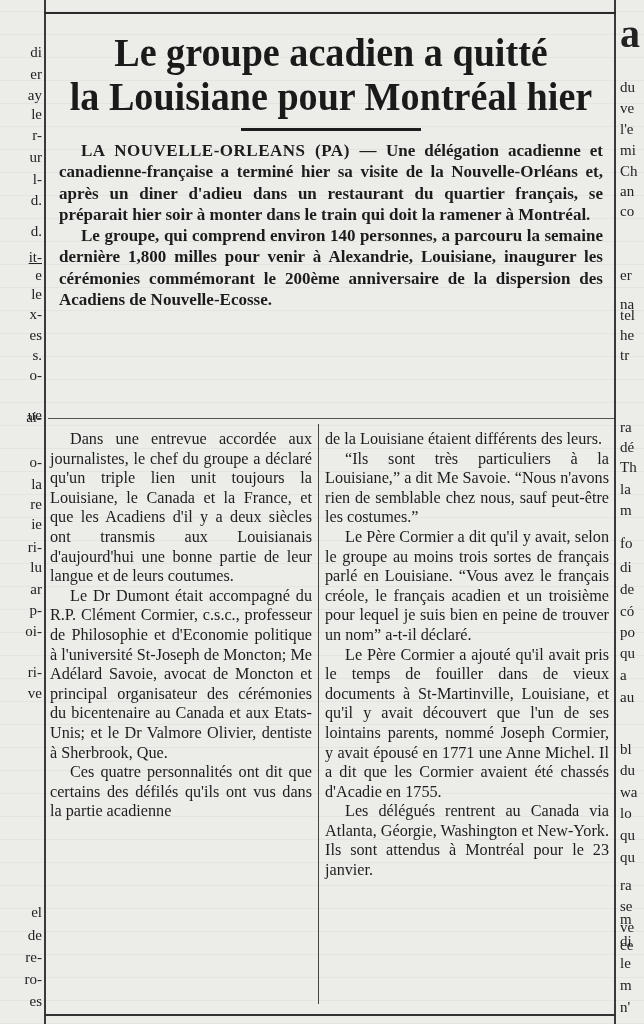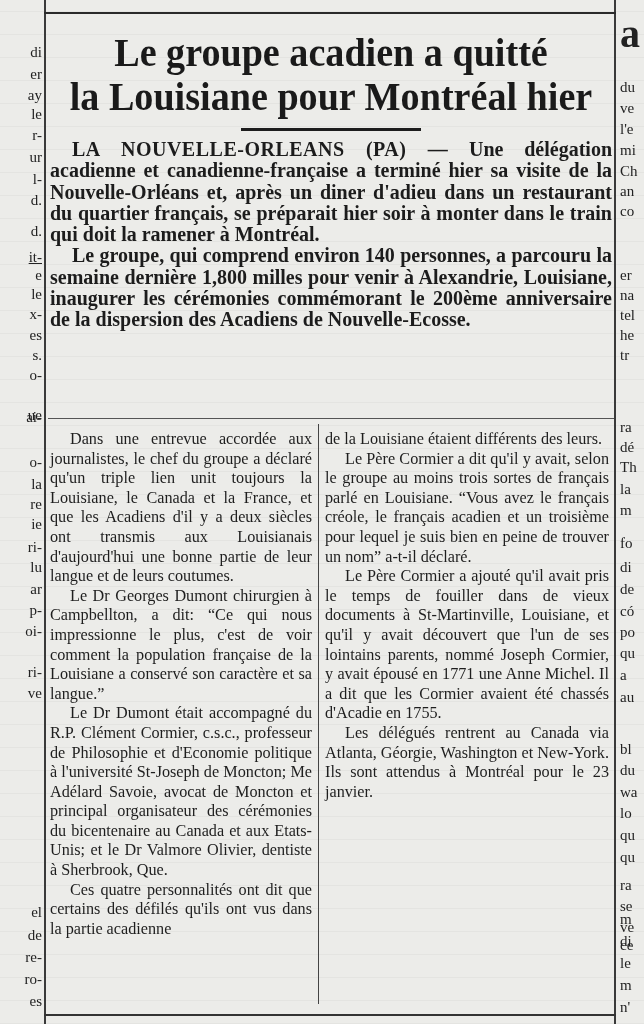--- a/index.html
+++ b/index.html
@@ -14,21 +14,21 @@
   .left-strip{position:absolute;left:0;top:0;width:44px;height:1024px;overflow:hidden;}
   .right-strip{position:absolute;left:616px;top:0;width:28px;height:1024px;overflow:hidden;}
   .frag{position:absolute;font-family:"Liberation Serif",serif;font-size:15px;line-height:15px;color:#222;white-space:nowrap;}
   .left-strip .frag{right:2px;}
   .right-strip .frag{left:4px;}
   .right-strip .big{font-family:"Liberation Serif",serif;font-weight:bold;font-size:40px;line-height:40px;}
   .article{position:absolute;left:48px;top:30px;width:566px;}
   .headline{margin:0;text-align:center;font-family:"Liberation Serif",serif;font-weight:bold;
             font-size:41px;line-height:44px;letter-spacing:0px;color:#1a1a1a;transform:scaleX(0.93);transform-origin:center;}
   .hl-rule{width:180px;height:3px;background:#1d1d1d;margin:10px auto 8px auto;}
-  .lede{font-family:"Liberation Serif",serif;font-weight:bold;font-size:20px;line-height:21.3px;text-align:justify;margin:0;padding:0 2px;}
+  .lede{font-family:"Liberation Serif",serif;font-weight:bold;font-size:17px;line-height:21.3px;text-align:justify;margin:9px;padding:0 2px;}
   .lede p{margin:0;text-indent:22px;}
   .lede .dateline{letter-spacing:0.5px;}
   .sep{position:absolute;left:48px;width:566px;top:418px;height:1px;background:#555;}
   .col{position:absolute;top:430px;font-family:"Liberation Serif",serif;font-size:16.2px;line-height:19.6px;text-align:justify;color:#1e1e1e;}
   .col p{margin:0;text-indent:20px;}
   .col p.cont{text-indent:0;}
   .col1{left:50px;width:262px;}
   .col2{left:325px;width:284px;}
   .colrule{position:absolute;left:318px;top:424px;width:1px;height:580px;background:#444;}
   .bottom-rule{position:absolute;left:44px;width:572px;top:1014px;height:2px;background:#333;}
@@ -79,21 +79,21 @@
   <div class="right-strip" id="rightStrip">
     <div class="frag big" style="top:14px;">a</div>
   <div class="frag" style="top: 80px;">du</div>
       <div class="frag" style="top: 101px;">ve</div>
       <div class="frag" style="top: 122px;">l'e</div>
       <div class="frag" style="top: 143px;">mi</div>
       <div class="frag" style="top: 164px;">Ch</div>
       <div class="frag" style="top: 184px;">an</div>
       <div class="frag" style="top: 204px;">co</div>
       <div class="frag" style="top: 268px;">er</div>
-      <div class="frag" style="top: 288px;">na</div>
+      <div class="frag" style="top: 297px;">na</div>
       <div class="frag" style="top: 308px;">tel</div>
       <div class="frag" style="top: 328px;">he</div>
       <div class="frag" style="top: 348px;">tr</div>
       <div class="frag" style="top: 420px;">ra</div>
       <div class="frag" style="top: 440px;">dé</div>
       <div class="frag" style="top: 460px;">Th</div>
       <div class="frag" style="top: 482px;">la</div>
       <div class="frag" style="top: 503px;">m</div>
       <div class="frag" style="top: 536px;">fo</div>
       <div class="frag" style="top: 560px;">di</div>
@@ -133,28 +133,28 @@
     <div class="lede">
       <p><span class="dateline">LA NOUVELLE-ORLEANS (PA) —</span> <span>Une délégation acadienne et canadienne-française a terminé hier sa visite de la Nouvelle-Orléans et, après un diner d'adieu dans un restaurant du quartier français, se préparait hier soir à monter dans le train qui doit la ramener à Montréal.</span></p>
       <p>Le groupe, qui comprend environ 140 personnes, a parcouru la semaine dernière 1,800 milles pour venir à Alexandrie, Louisiane, inaugurer les cérémonies commémorant le 200ème anniversaire de la dispersion des Acadiens de Nouvelle-Ecosse.</p>
     </div>
   </div>
 
   <div class="sep"></div>
 
   <div class="col col1">
     <p>Dans une entrevue accordée aux journalistes, le chef du groupe a déclaré qu'un triple lien unit toujours la Louisiane, le Canada et la France, et que les Acadiens d'il y a deux siècles ont transmis aux Louisianais d'aujourd'hui une bonne partie de leur langue et de leurs coutumes.</p>
-    <p>Le Dr Georges Dumont chirurgien à Campbellton, a dit: “Ce qui nous impressionne le plus, c'est de voir comment la population française de la Louisiane a conservé son caractère et sa langue.”</p>
     <p>Le Dr Dumont était accompagné du R.P. Clément Cormier, c.s.c., professeur de Philosophie et d'Economie politique à l'université St-Joseph de Moncton; Me Adélard Savoie, avocat de Moncton et principal organisateur des cérémonies du bicentenaire au Canada et aux Etats-Unis; et le Dr Valmore Olivier, dentiste à Sherbrook, Que.</p>
     <p>Ces quatre personnalités ont dit que certains des défilés qu'ils ont vus dans la partie acadienne</p>
   </div>
 
   <div class="colrule"></div>
 
   <div class="col col2">
     <p class="cont">de la Louisiane étaient différents des leurs.</p>
+    <p>“Ils sont très particuliers à la Louisiane,” a dit Me Savoie. “Nous n'avons rien de semblable chez nous, sauf peut-être les costumes.”</p>
     <p>Le Père Cormier a dit qu'il y avait, selon le groupe au moins trois sortes de français parlé en Louisiane. “Vous avez le français créole, le français acadien et un troisième pour lequel je suis bien en peine de trouver un nom” a-t-il déclaré.</p>
     <p>Le Père Cormier a ajouté qu'il avait pris le temps de fouiller dans de vieux documents à St-Martinville, Louisiane, et qu'il y avait découvert que l'un de ses lointains parents, nommé Joseph Cormier, y avait épousé en 1771 une Anne Michel. Il a dit que les Cormier avaient été chassés d'Acadie en 1755.</p>
     <p>Les délégués rentrent au Canada via Atlanta, Géorgie, Washington et New-York. Ils sont attendus à Montréal pour le 23 janvier.</p>
   </div>
 
   <div class="bottom-rule"></div>
 </div>
 
 </body></html>

